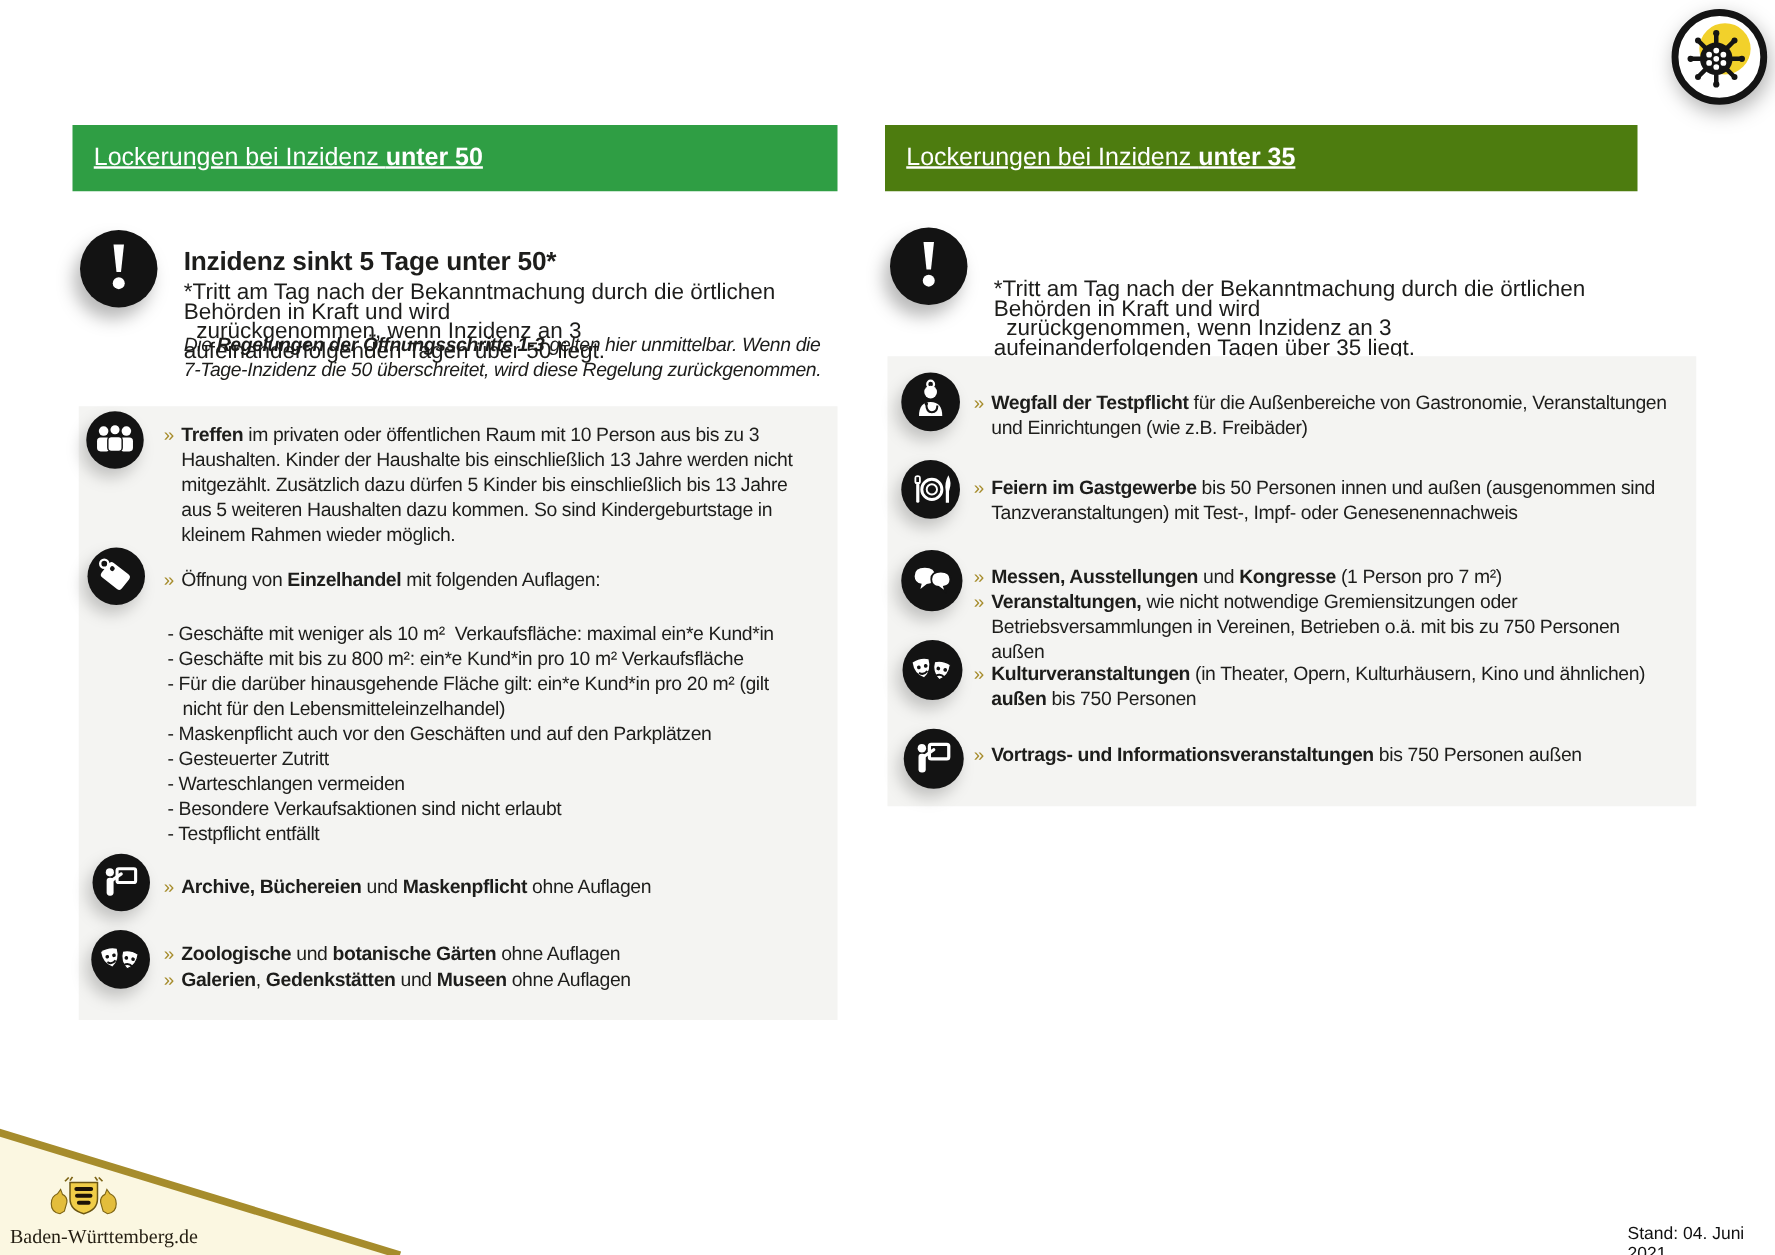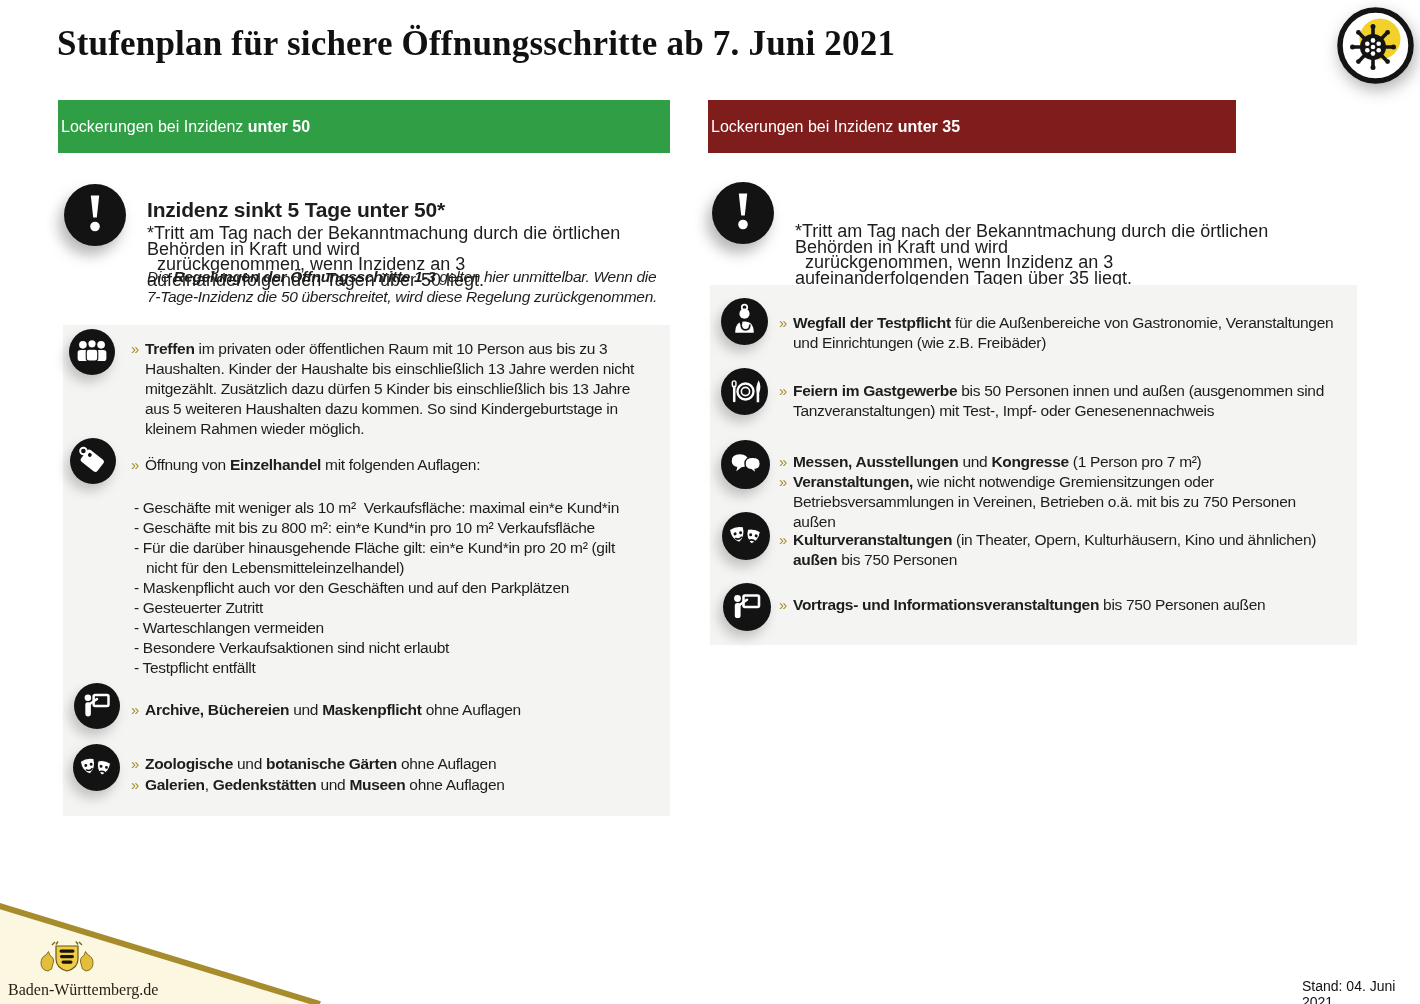--- a/index.html
+++ b/index.html
@@ -2,24 +2,24 @@
 <html lang="de"><head>
 <meta charset="utf-8">
 <title>Stufenplan</title>
 <style>
   html,body{margin:0;padding:0;background:#e9e9e9;}
   .page{position:relative;width:1420px;height:1004px;background:#ffffff;overflow:hidden;
         font-family:"Liberation Sans",sans-serif;color:#1d1d1b;}
   .title{position:absolute;left:57px;top:24px;margin:0;font-family:"Liberation Serif",serif;
          font-size:35px;font-weight:700;letter-spacing:.2px;color:#111;}
   
-  .banner{position:absolute;top:100px;height:53px;line-height:53px;padding-left:3px;
-          color:#fff;font-size:16px;box-sizing:border-box;}
+  .banner{position:absolute;top:100px;height:53px;line-height:53px;padding-left:17px;
+          color:#fff;font-size:20px;box-sizing:border-box;text-decoration:underline;}
   .banner-green{left:58px;width:612px;background:#2F9E44;}
-  .banner-teal{left:708px;width:528px;background:#7f1d1d;}
+  .banner-teal{left:708px;width:602px;background:#4d7c0f;}
   .banner b{font-weight:700;}
   
   .alert-icon{position:absolute;width:62px;height:62px;border-radius:50%;background:#131313;
               filter:drop-shadow(-5px 9px 7px rgba(0,0,0,.28));}
   .alert-icon svg{display:block;width:100%;height:100%;}
   .alert-title{position:absolute;font-size:21px;font-weight:700;letter-spacing:-.2px;}
   .alert-note{position:absolute;font-size:18px;line-height:15.5px;white-space:pre-wrap;}
   .intro{position:absolute;font-size:15.5px;line-height:20px;letter-spacing:-.3px;font-style:italic;}
   
   .panel{position:absolute;background:#F4F4F2;}
@@ -42,21 +42,20 @@
   .site-label{position:absolute;left:8px;top:981px;font-family:"Liberation Serif",serif;
               font-size:16px;color:#241e12;}
   .stand-label{position:absolute;left:1302px;top:978px;font-size:14px;color:#111;}
   b{font-weight:700;}
 </style>
 </head>
 <body>
 
 <div class="page">
 
-  <h1 class="title">Stufenplan für sichere Öffnungsschritte ab 7. Juni 2021</h1>
 
   <div class="virus-badge">
     <svg viewBox="0 0 79 79">
       <circle cx="39.5" cy="39.5" r="35.5" fill="#ffffff" stroke="#141414" stroke-width="5.5"></circle>
       <circle cx="44" cy="33" r="20.5" fill="#F2D12B"></circle>
       <g stroke="#141414" stroke-width="3.6" stroke-linecap="round">
         <line x1="37" y1="22" x2="37" y2="28"></line>
           <line x1="37" y1="54" x2="37" y2="60"></line>
         <line x1="18" y1="41" x2="24" y2="41"></line>
           <line x1="50" y1="41" x2="56" y2="41"></line>

